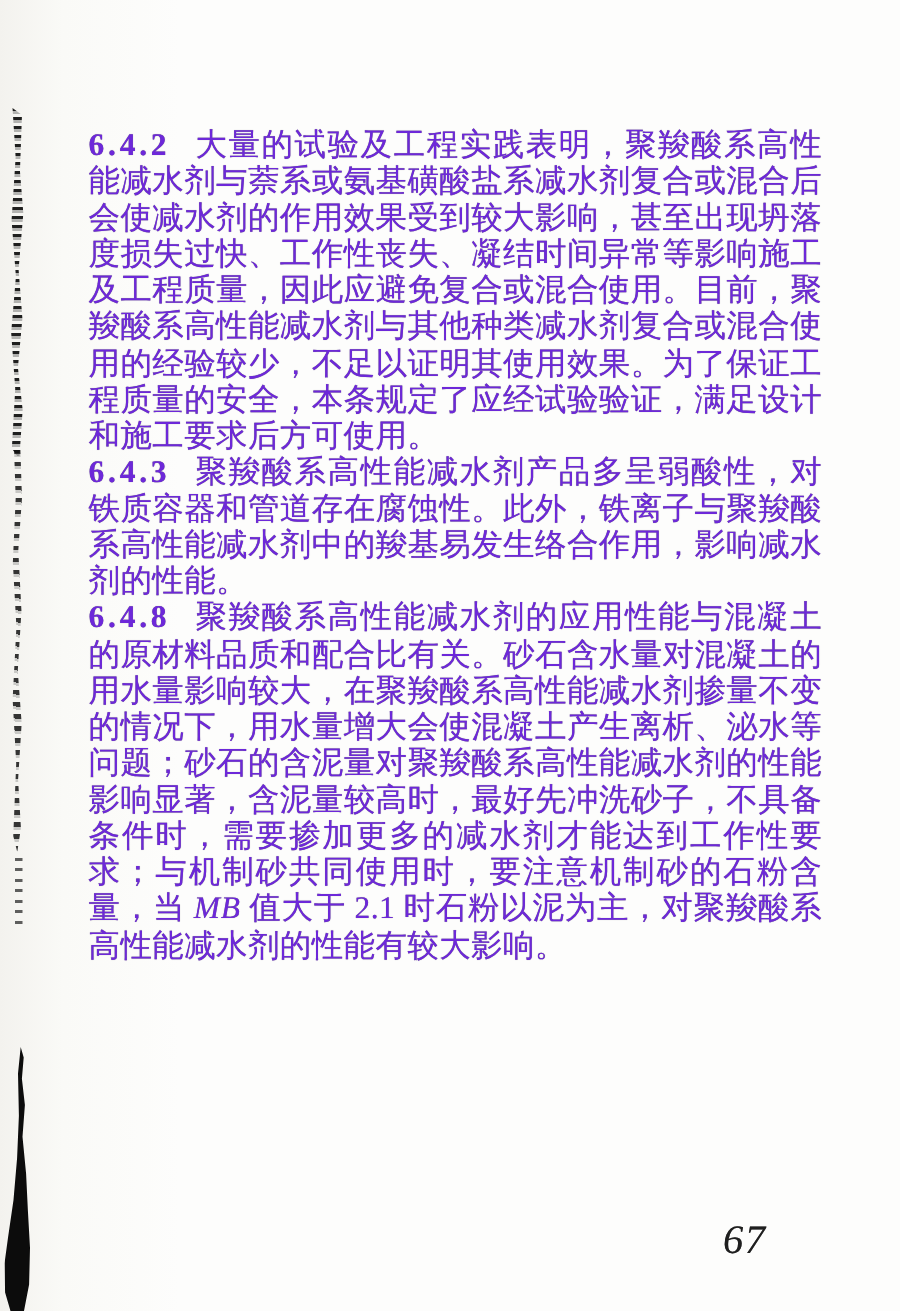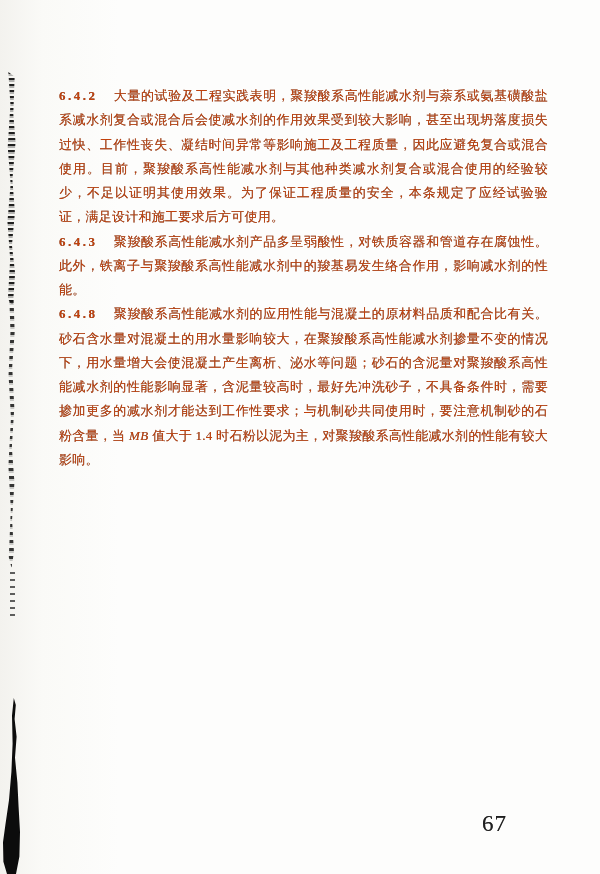--- a/index.html
+++ b/index.html
@@ -8,38 +8,38 @@
     position: relative; overflow: hidden;
     background: #ffffff;
     font-family: "Liberation Serif", "DejaVu Serif", serif;
   }
   .page {
     position: absolute; inset: 0;
     background: linear-gradient(90deg, #f3f2ee 0px, #fafaf7 42px, #fdfdfc 120px, #fdfdfc 100%);
   }
   .doc-body {
     position: absolute; left: 59px; top: 84px; width: 489px;
-    color: #c2410c;
-    font-size: 13px;
+    color: #6d28d9;
+    font-size: 21px;
     line-height: 24.25px;
     text-align: justify;
     letter-spacing: 0.25px;
     text-shadow: 0 0 0.45px rgba(10,10,10,0.6);
   }
   .clause { margin: 0; }
   .clause-num {
     font-weight: 700;
     letter-spacing: 2.5px;
     margin-right: 16px;
     white-space: nowrap;
   }
   .latin-em { font-style: italic; letter-spacing: 0.5px; }
   .page-num {
     position: absolute; left: 482px; top: 811px;
-    font-size: 23px; color: #1f1f1f;
+    font-style: italic; font-size: 27px; color: #1f1f1f;
     letter-spacing: 1px;
     text-shadow: 0 0 0.4px rgba(10,10,10,0.6);
   }
   
   .artifact { position: absolute; pointer-events: none; }
   .strip-a {
     left: 7px; top: 72px; width: 9px; height: 234px;
     background:
       repeating-linear-gradient(178deg,
         rgba(12,12,12,0.92) 0px, rgba(12,12,12,0.92) 2px,
@@ -79,16 +79,16 @@
 <div class="page"></div>
 
 <div class="artifact strip-a"></div>
 <div class="artifact strip-b"></div>
 <div class="artifact strip-c"></div>
 <div class="artifact blob"></div>
 
 <div class="doc-body">
     <p class="clause"><b class="clause-num">6.4.2</b><span>大量的试验及工程实践表明，聚羧酸系高性能减水剂与萘系或氨基磺酸盐系减水剂复合或混合后会使减水剂的作用效果受到较大影响，甚至出现坍落度损失过快、工作性丧失、凝结时间异常等影响施工及工程质量，因此应避免复合或混合使用。目前，聚羧酸系高性能减水剂与其他种类减水剂复合或混合使用的经验较少，不足以证明其使用效果。为了保证工程质量的安全，本条规定了应经试验验证，满足设计和施工要求后方可使用。</span></p>
     <p class="clause"><b class="clause-num">6.4.3</b><span>聚羧酸系高性能减水剂产品多呈弱酸性，对铁质容器和管道存在腐蚀性。此外，铁离子与聚羧酸系高性能减水剂中的羧基易发生络合作用，影响减水剂的性能。</span></p>
-    <p class="clause"><b class="clause-num">6.4.8</b><span>聚羧酸系高性能减水剂的应用性能与混凝土的原材料品质和配合比有关。砂石含水量对混凝土的用水量影响较大，在聚羧酸系高性能减水剂掺量不变的情况下，用水量增大会使混凝土产生离析、泌水等问题；砂石的含泥量对聚羧酸系高性能减水剂的性能影响显著，含泥量较高时，最好先冲洗砂子，不具备条件时，需要掺加更多的减水剂才能达到工作性要求；与机制砂共同使用时，要注意机制砂的石粉含量，当 </span><i class="latin-em">MB</i><span> 值大于 1.4 时石粉以泥为主，对聚羧酸系高性能减水剂的性能有较大影响。</span></p>
+    <p class="clause"><b class="clause-num">6.4.8</b><span>聚羧酸系高性能减水剂的应用性能与混凝土的原材料品质和配合比有关。砂石含水量对混凝土的用水量影响较大，在聚羧酸系高性能减水剂掺量不变的情况下，用水量增大会使混凝土产生离析、泌水等问题；砂石的含泥量对聚羧酸系高性能减水剂的性能影响显著，含泥量较高时，最好先冲洗砂子，不具备条件时，需要掺加更多的减水剂才能达到工作性要求；与机制砂共同使用时，要注意机制砂的石粉含量，当 </span><i class="latin-em">MB</i><span> 值大于 2.1 时石粉以泥为主，对聚羧酸系高性能减水剂的性能有较大影响。</span></p>
   </div>
 
 <div class="page-num">67</div>
 
 </body></html>

